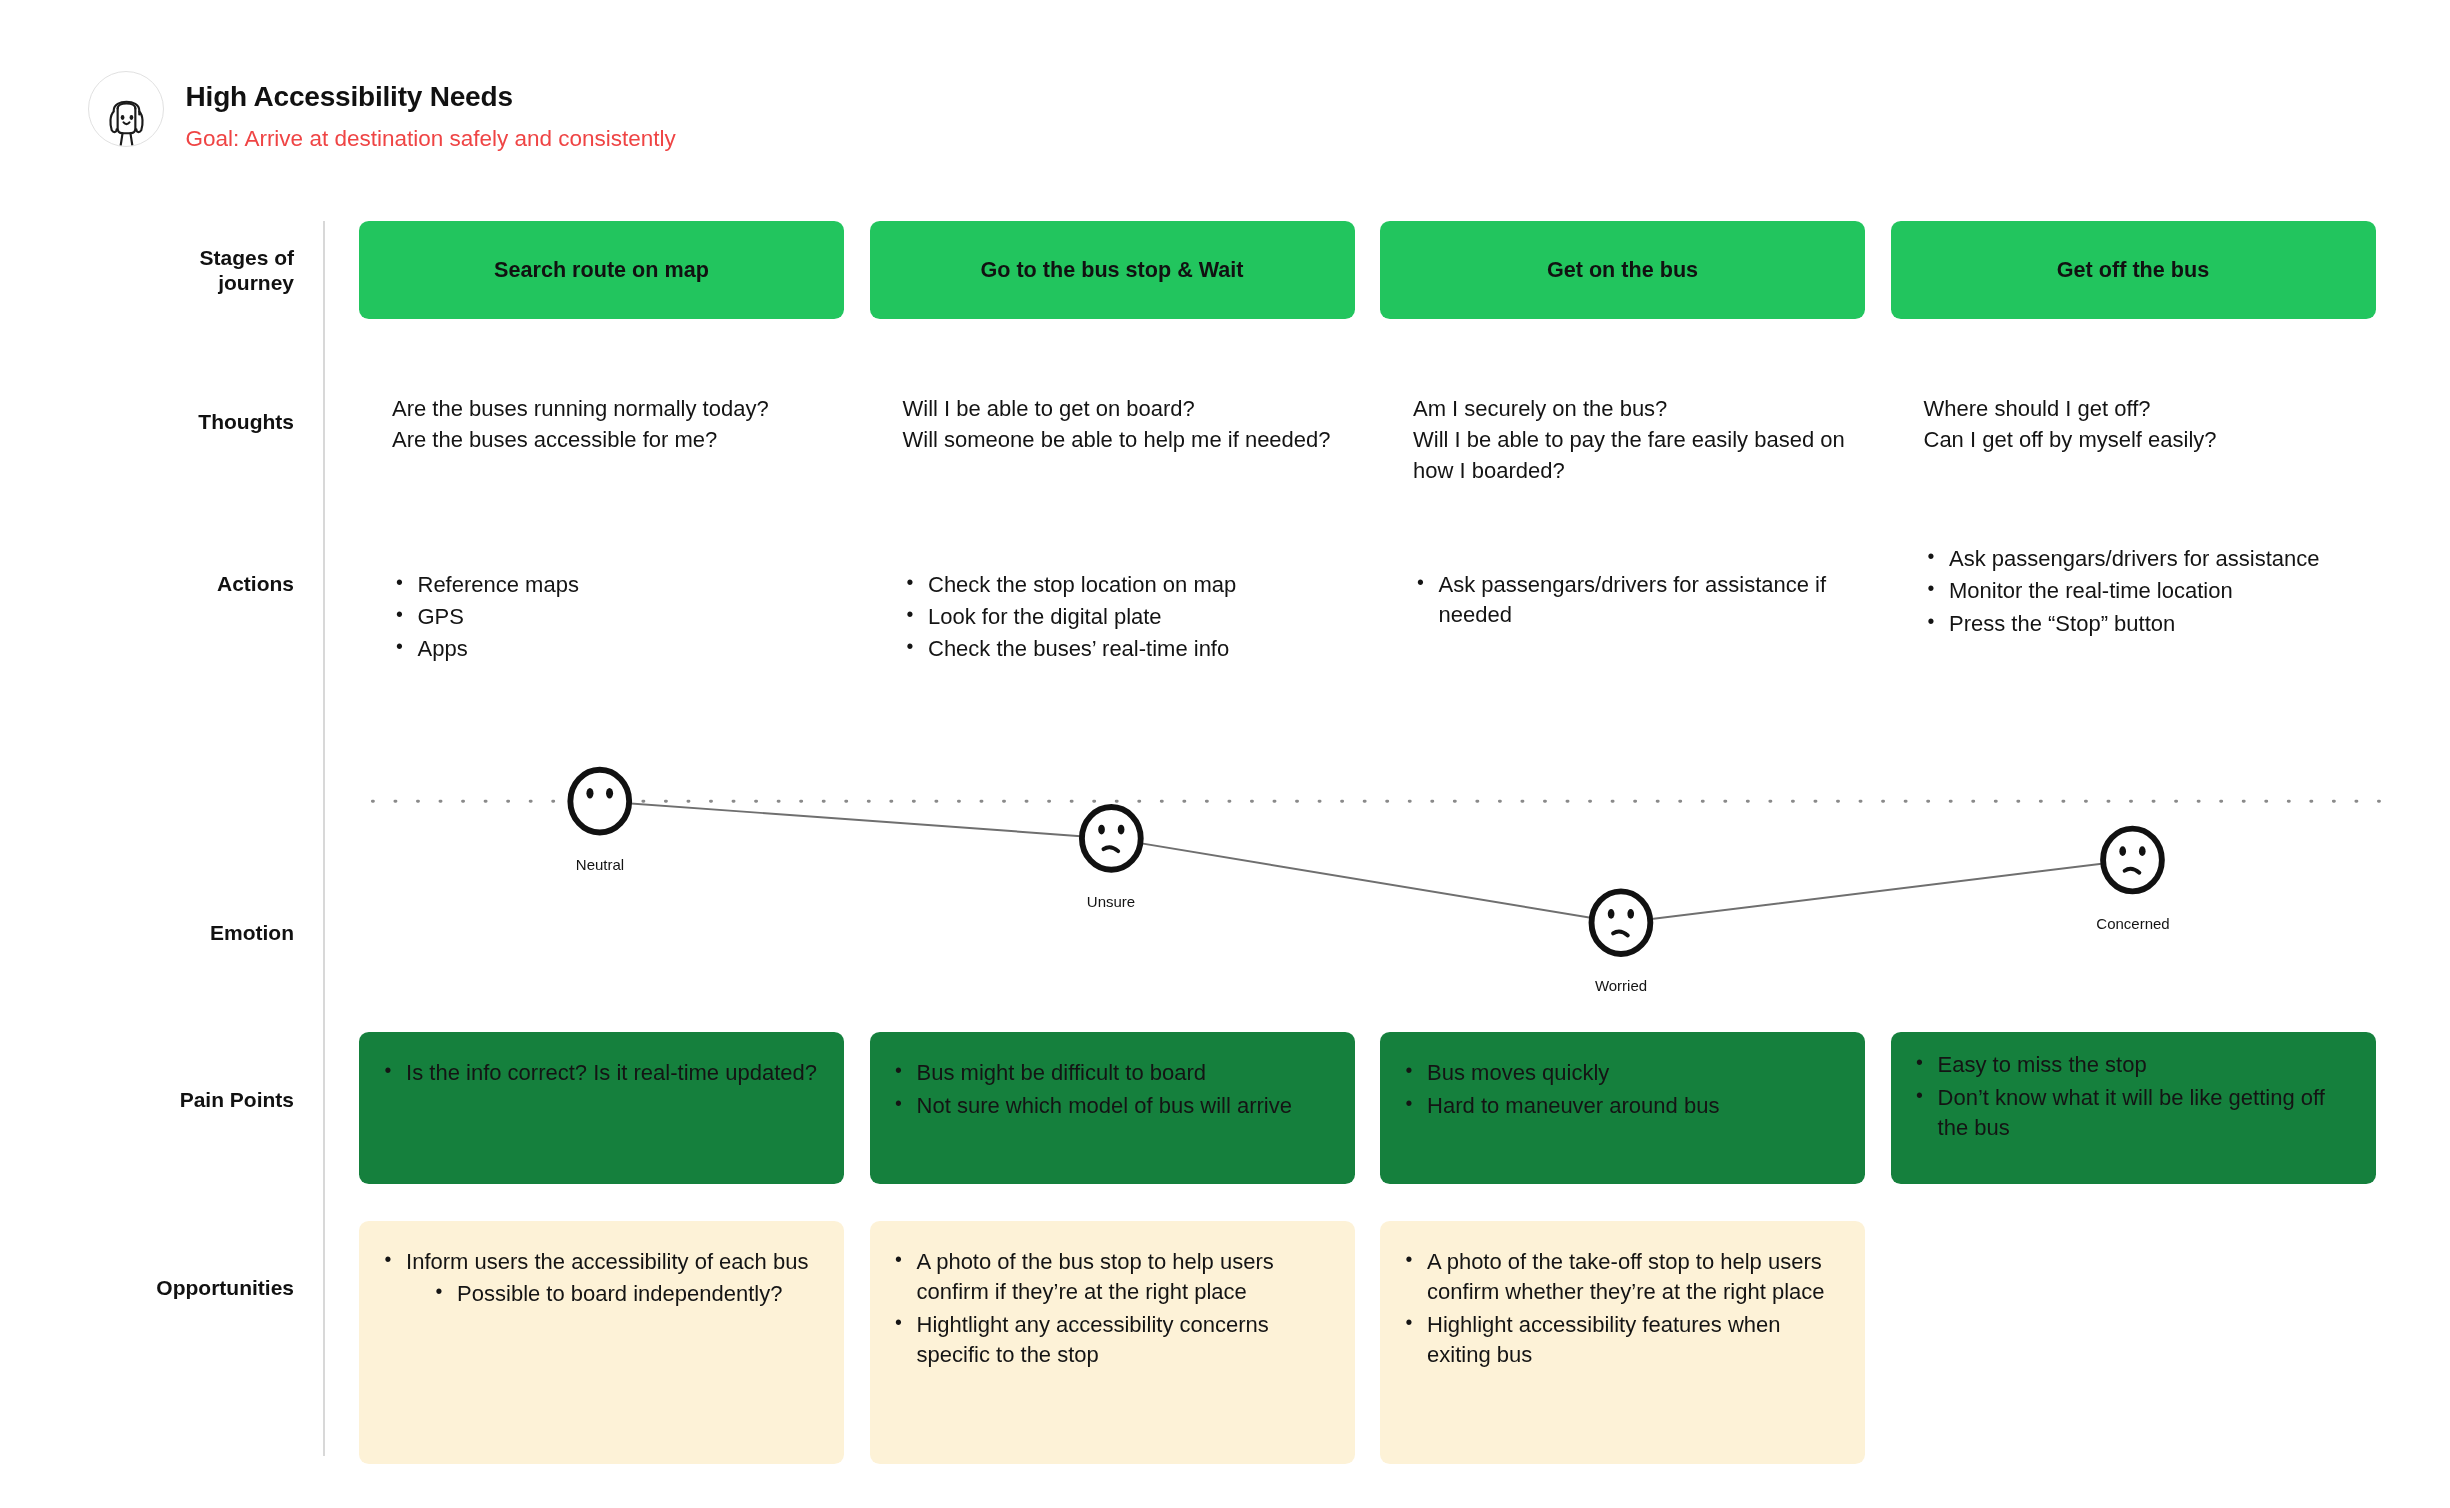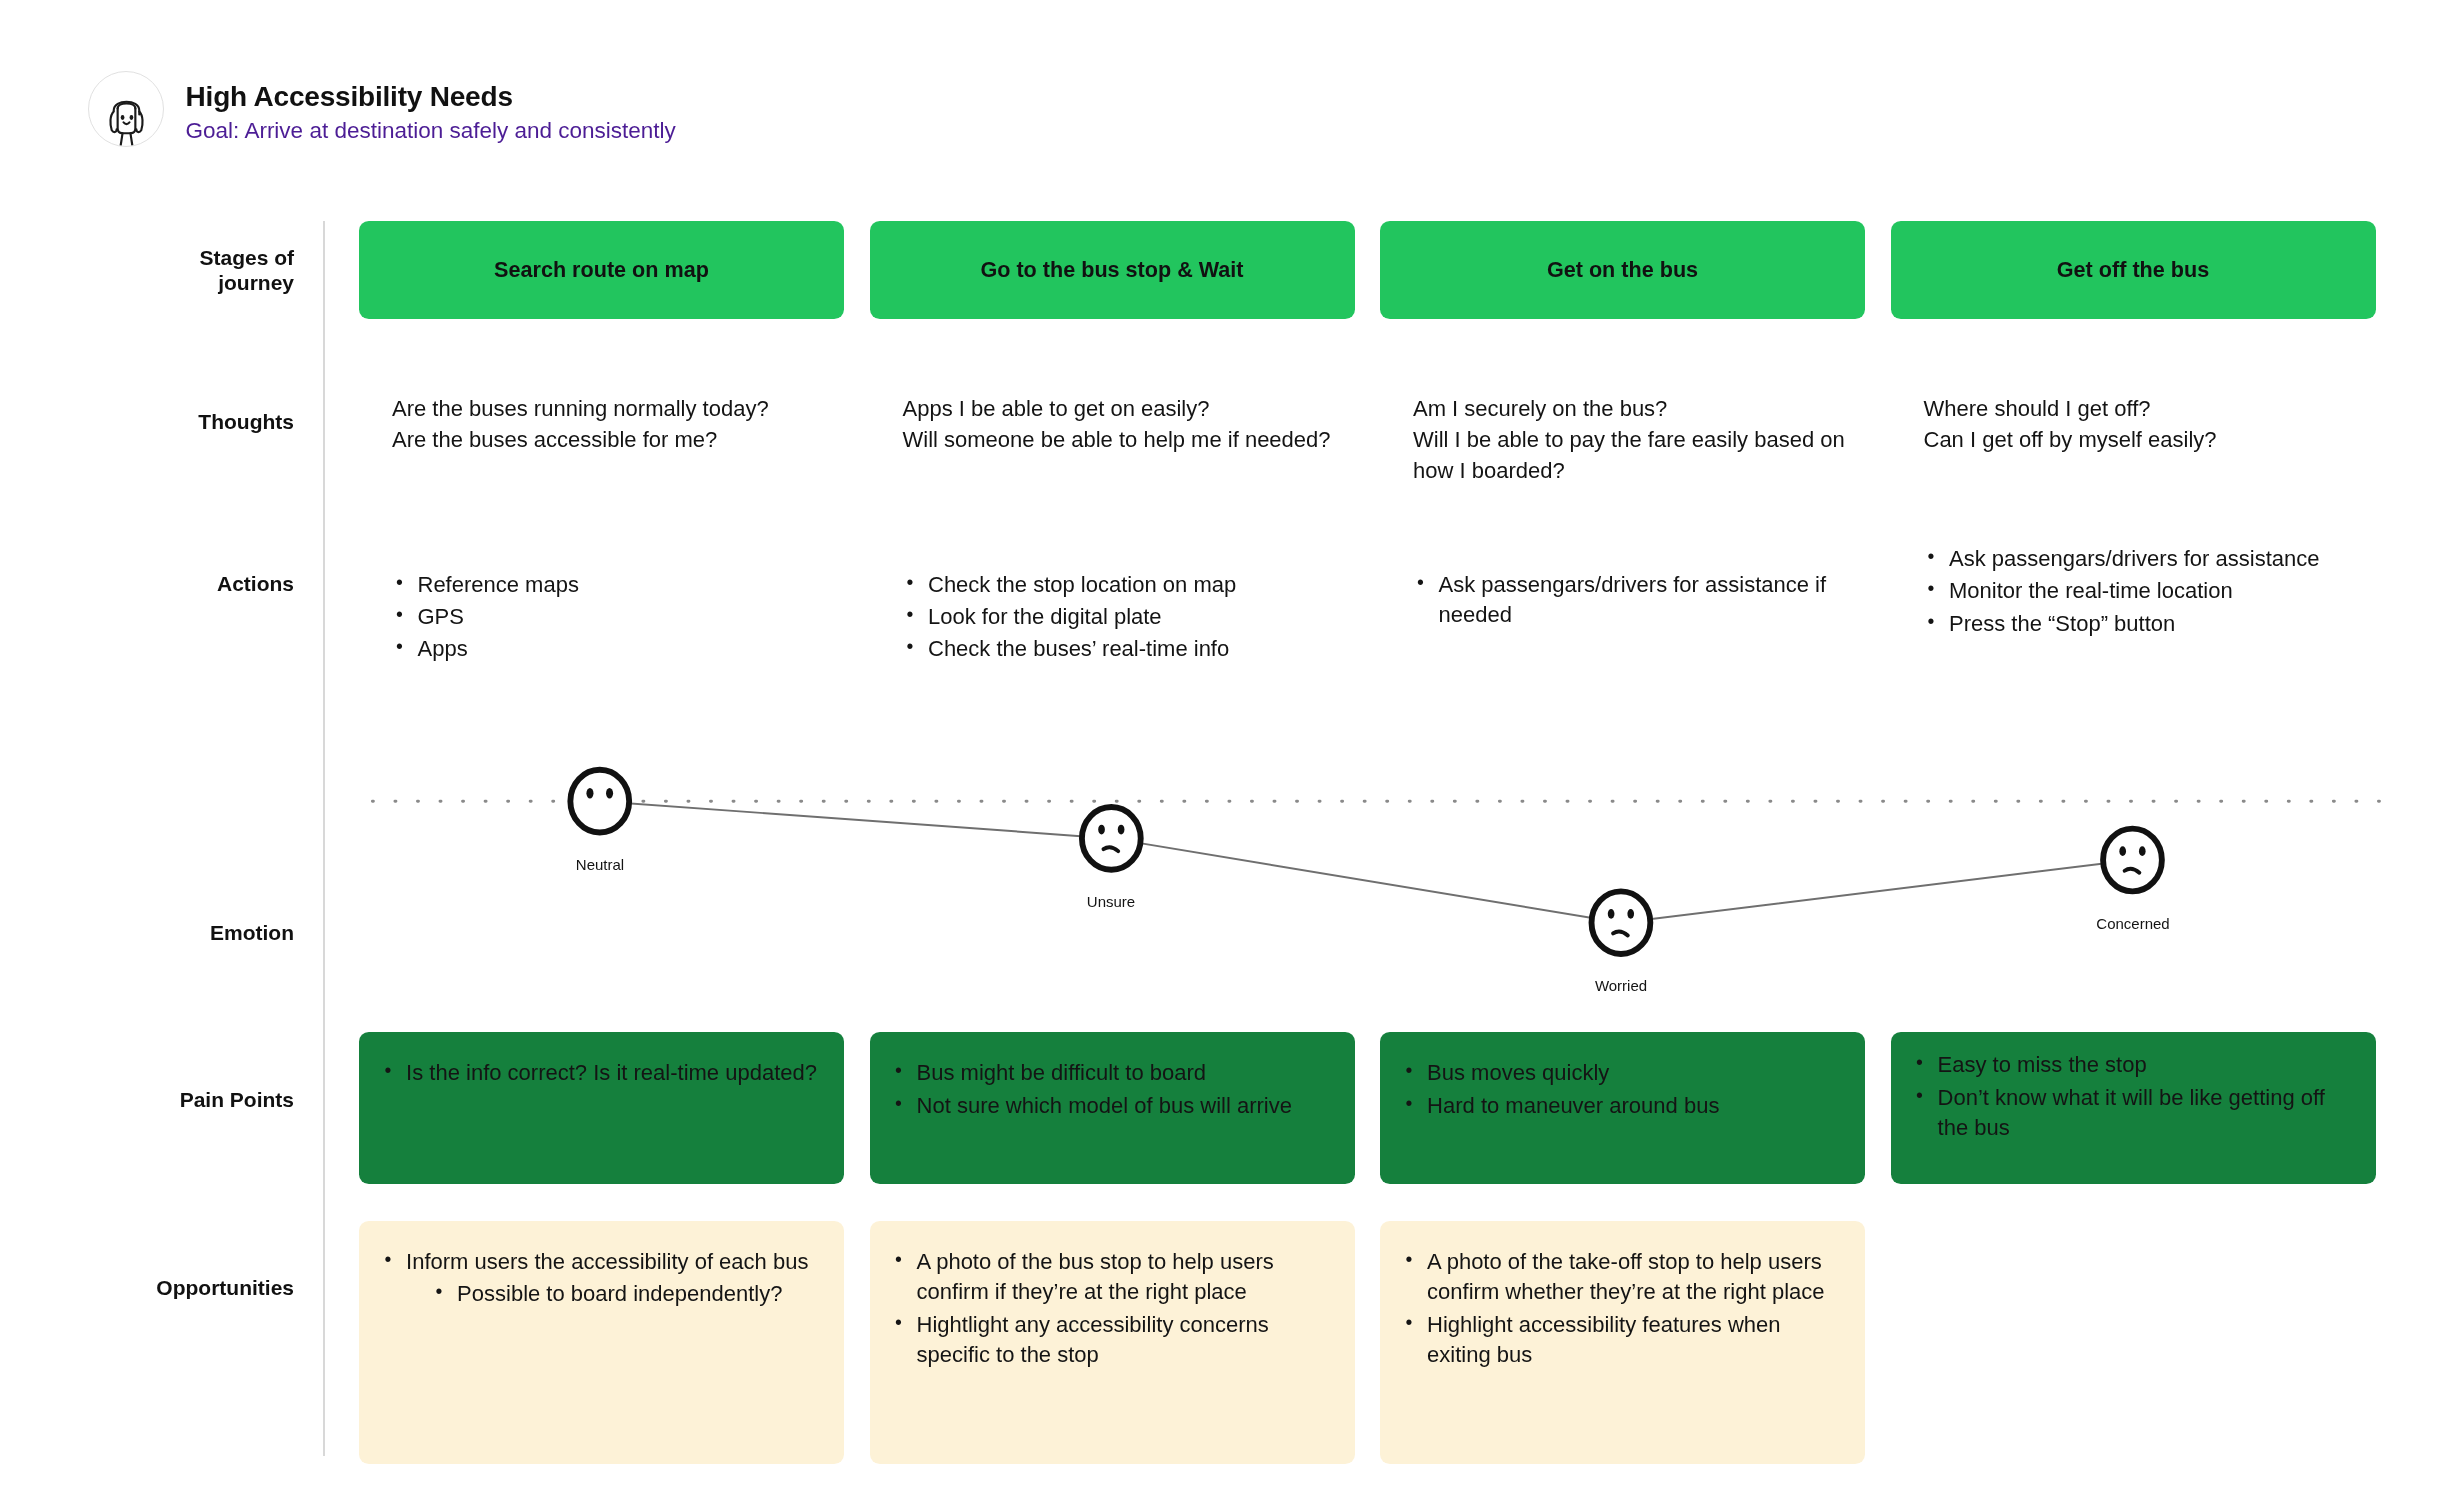--- a/index.html
+++ b/index.html
@@ -45,22 +45,22 @@
   .persona-title {
     font-size: 28px;
     font-weight: bold;
     letter-spacing: -0.2px;
     color: #111111;
     line-height: 1.25;
   }
   .persona-goal {
     font-size: 22.5px;
     font-weight: 400;
-    color: #4c1d95;
-    margin-top: 3px;
+    color: #ef4444;
+    margin-top: 11px;
     line-height: 1.25;
   }
 
   
   .grid {
     position: absolute;
     left: 0;
     top: 221px;
     width: 2450px;
   }
@@ -251,21 +251,21 @@
 
         <div class="col">
           <div class="plain-cell">
             <div class="line">Are the buses running normally today?</div>
             <div class="line">Are the buses accessible for me?</div>
           </div>
         </div>
 
         <div class="col">
           <div class="plain-cell wrapcell">
-            <div class="line">Apps I be able to get on easily?</div>
+            <div class="line">Will I be able to get on board?</div>
             <div class="line">Will someone be able to help me if needed?</div>
           </div>
         </div>
 
         <div class="col">
           <div class="plain-cell wrapcell">
             <div class="line">Am I securely on the bus?</div>
             <div class="line">Will I be able to pay the fare easily based on how I boarded?</div>
           </div>
         </div>

